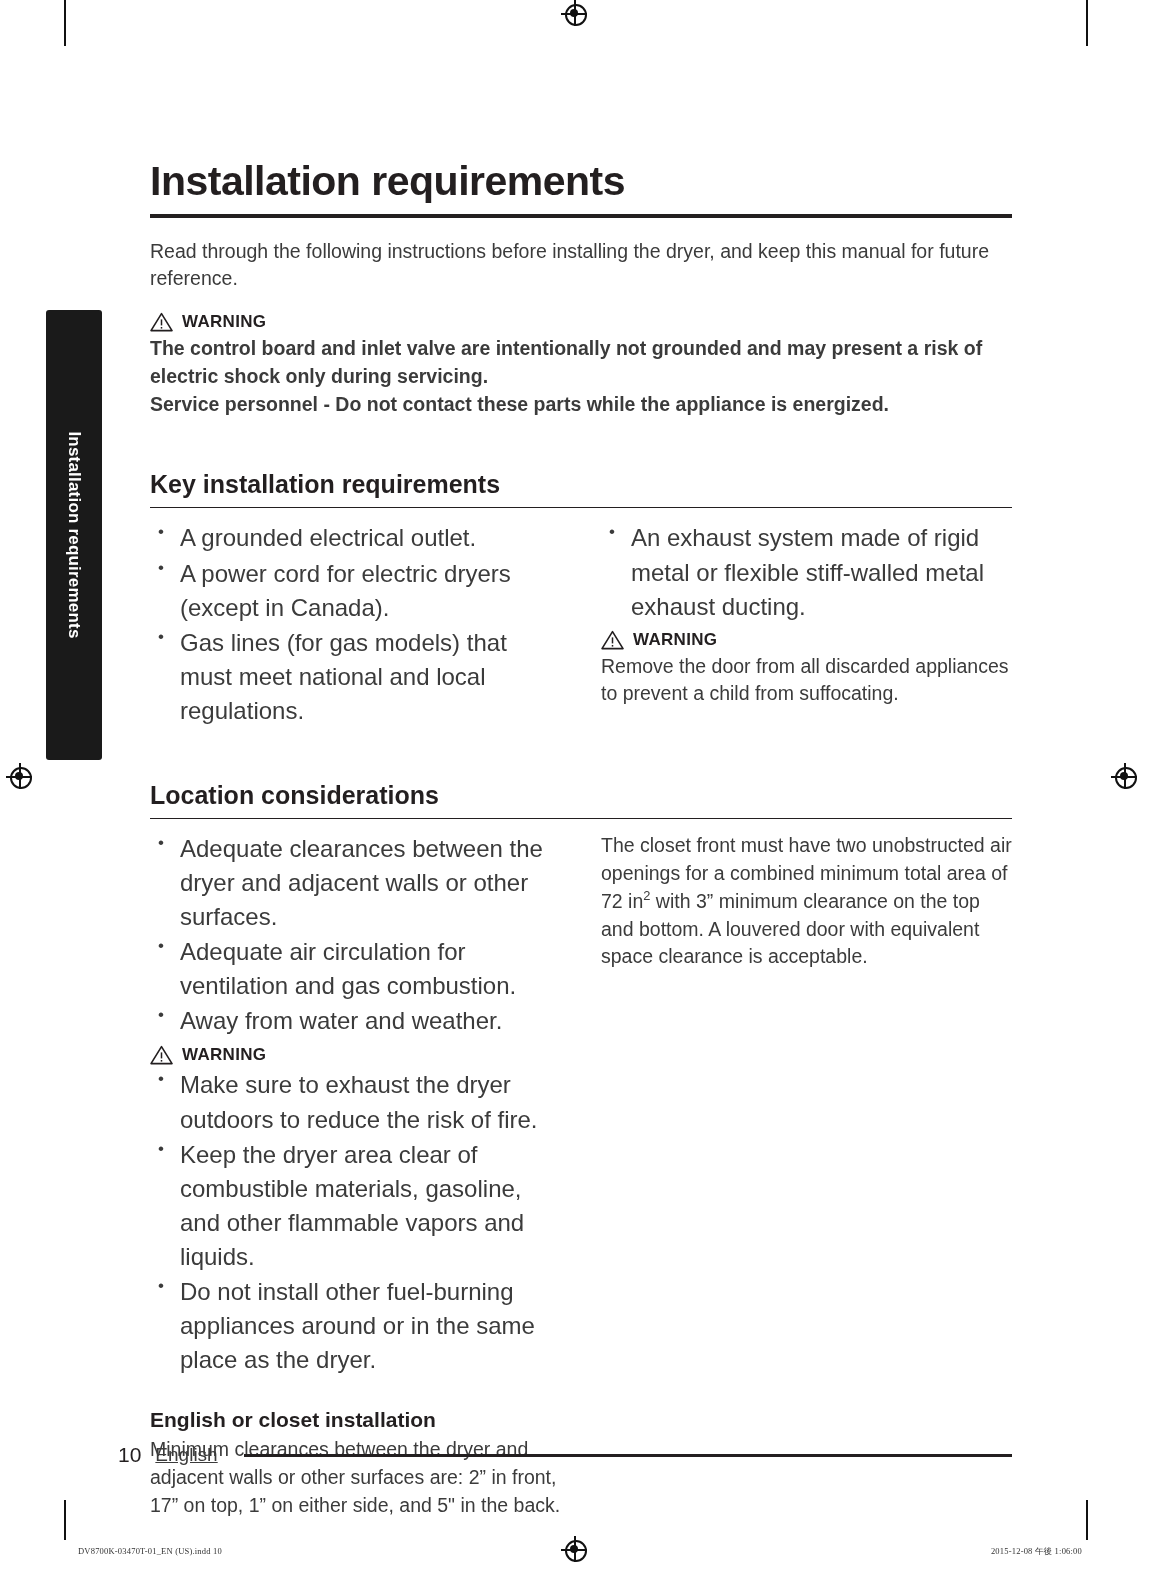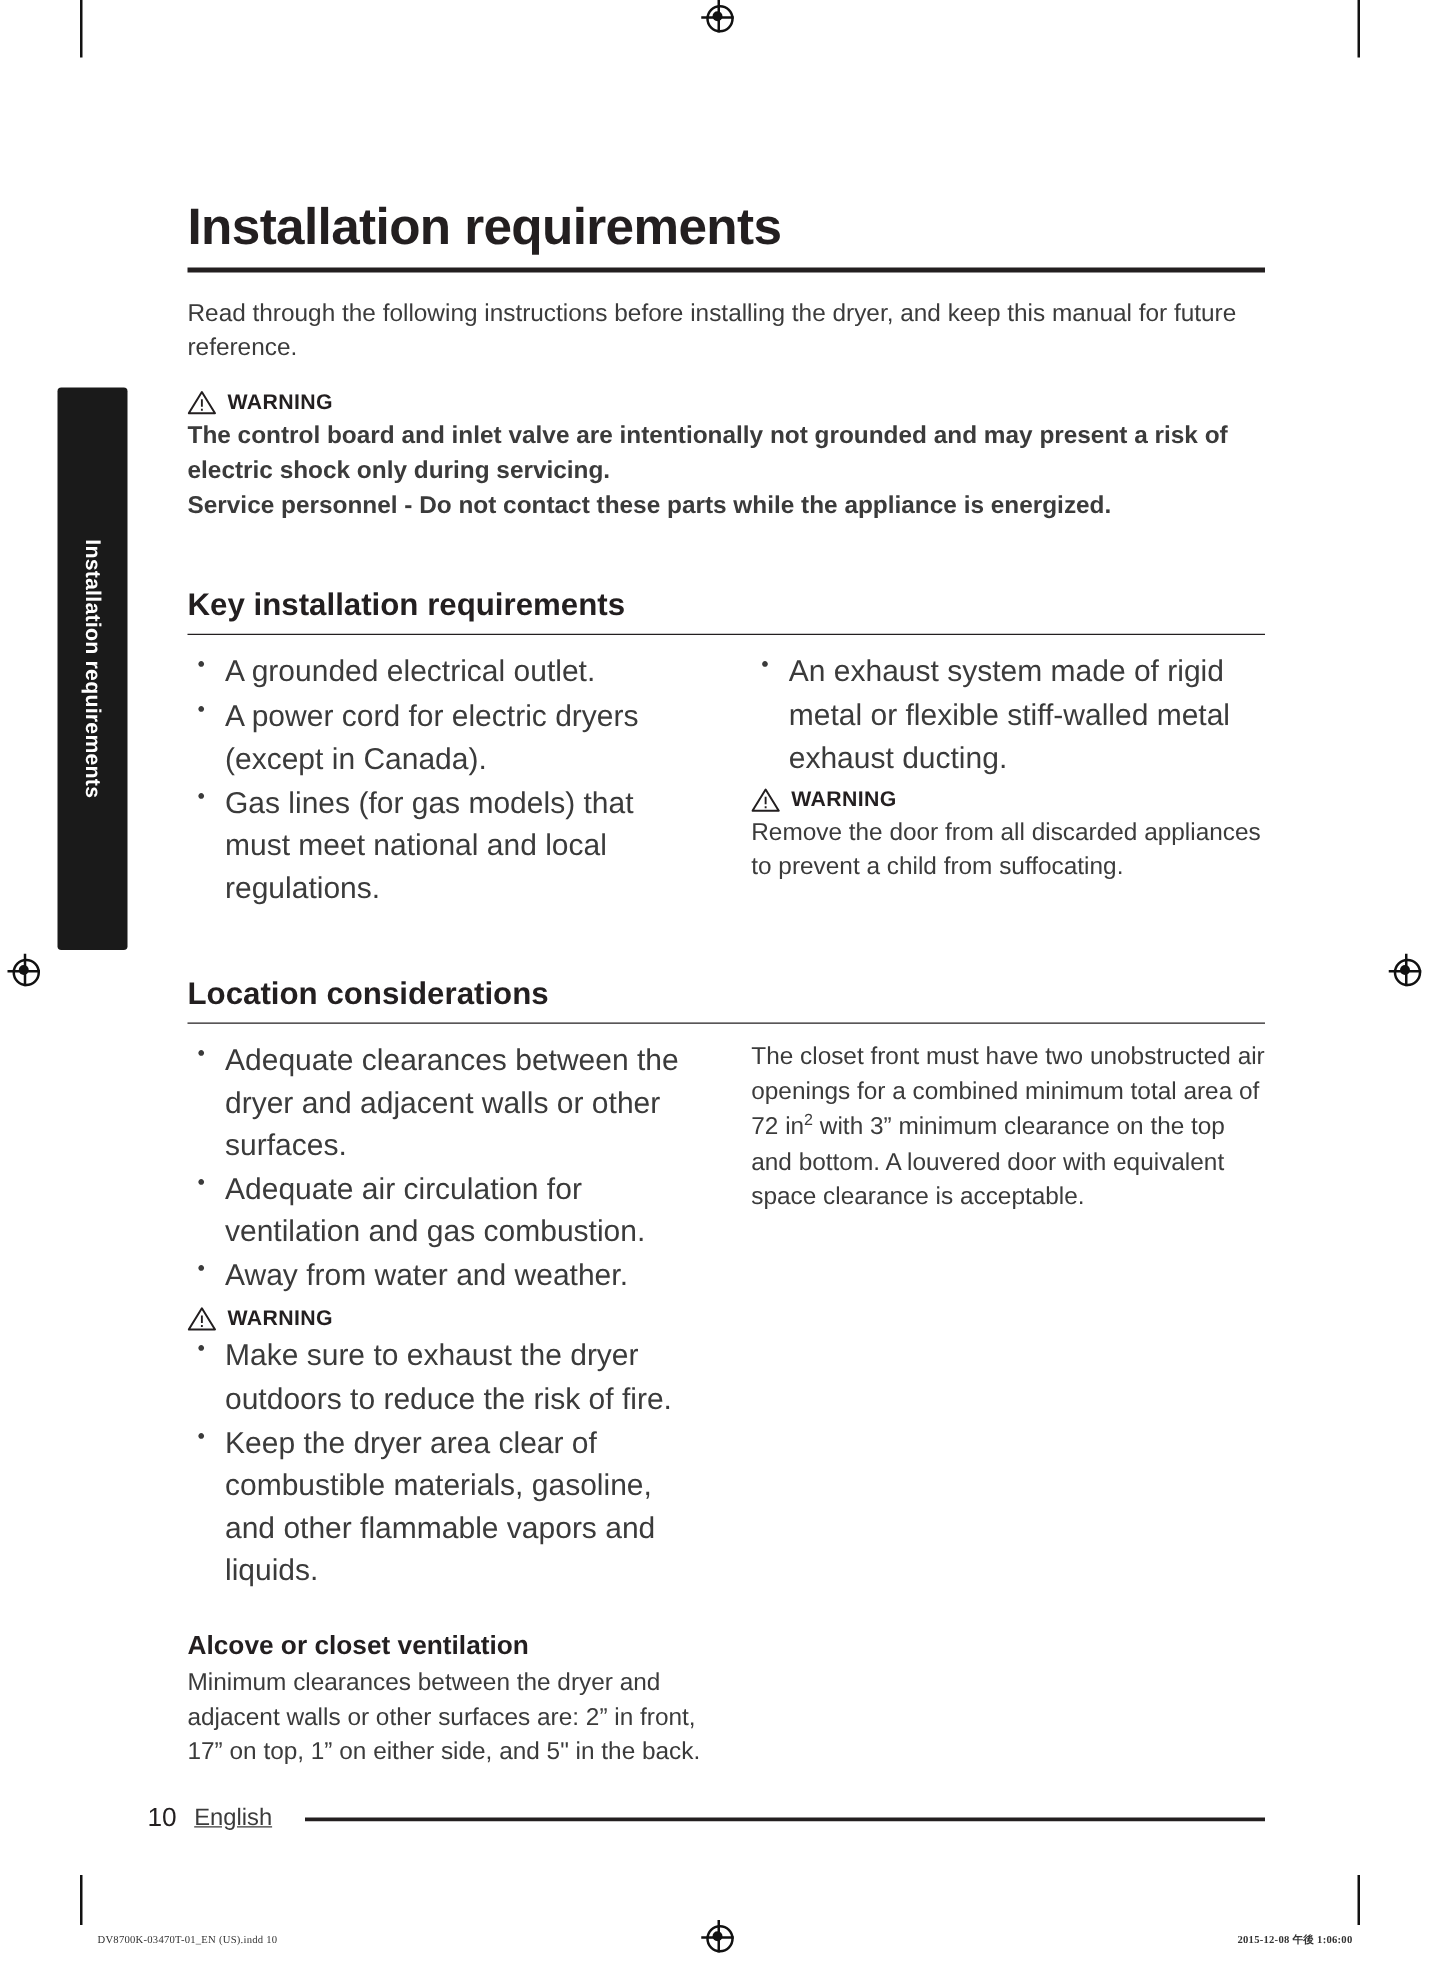--- a/index.html
+++ b/index.html
@@ -212,21 +212,21 @@
 
   .printmark {
     position: absolute;
     font-size: 8.5px;
     color: #333;
     font-family: "Liberation Serif", serif;
     letter-spacing: 0.2px;
     white-space: nowrap;
   }
   .pm-left { left: 78px; top: 1546px; }
-  .pm-right { right: 78px; top: 1546px; text-align: right; font-weight: bold; }
+  .pm-right { right: 78px; top: 1546px; text-align: right; }
 
   sup.sup { font-size: 0.66em; vertical-align: super; }
 </style>
 </head>
 <body>
 
 <div class="crop-mark" style="left:64px; top:0; width:2px; height:46px;"></div>
 <div class="crop-mark" style="left:1086px; top:0; width:2px; height:46px;"></div>
 <div class="crop-mark" style="left:64px; top:1500px; width:2px; height:40px;"></div>
 <div class="crop-mark" style="left:1086px; top:1500px; width:2px; height:40px;"></div>
@@ -327,23 +327,24 @@
             <path d="M11.5 1.6 L22 18.6 L1 18.6 Z" fill="none" stroke="#231f20" stroke-width="1.6" stroke-linejoin="round"></path>
             <rect x="10.75" y="7.4" width="1.5" height="6" fill="#231f20"></rect>
             <rect x="10.75" y="15" width="1.5" height="1.6" fill="#231f20"></rect>
           </svg>
         </span>
         <span class="warn-word">WARNING</span>
       </div>
       <ul class="bullets">
         <li>Make sure to exhaust the dryer outdoors to reduce the risk of fire.</li>
         <li>Keep the dryer area clear of combustible materials, gasoline, and other flammable vapors and liquids.</li>
+        <li>Do not install other fuel-burning appliances around or in the same place as the dryer.</li>
       </ul>
 
-      <h3 class="sub">Alcove or closet ventilation</h3>
+      <h3 class="sub">English or closet installation</h3>
       <p class="plain-para">Minimum clearances between the dryer and adjacent walls or other surfaces are: 2” in front, 17” on top, 1” on either side, and 5" in the back.</p>
     </div>
 
     <div class="col">
       <p class="plain-para"><span>The closet front must have two unobstructed air openings for a combined minimum total area of 72 in</span><sup class="sup">2</sup><span> with 3” minimum clearance on the top and bottom. A louvered door with equivalent space clearance is acceptable.</span></p>
     </div>
   </div>
 
 </div>
 

